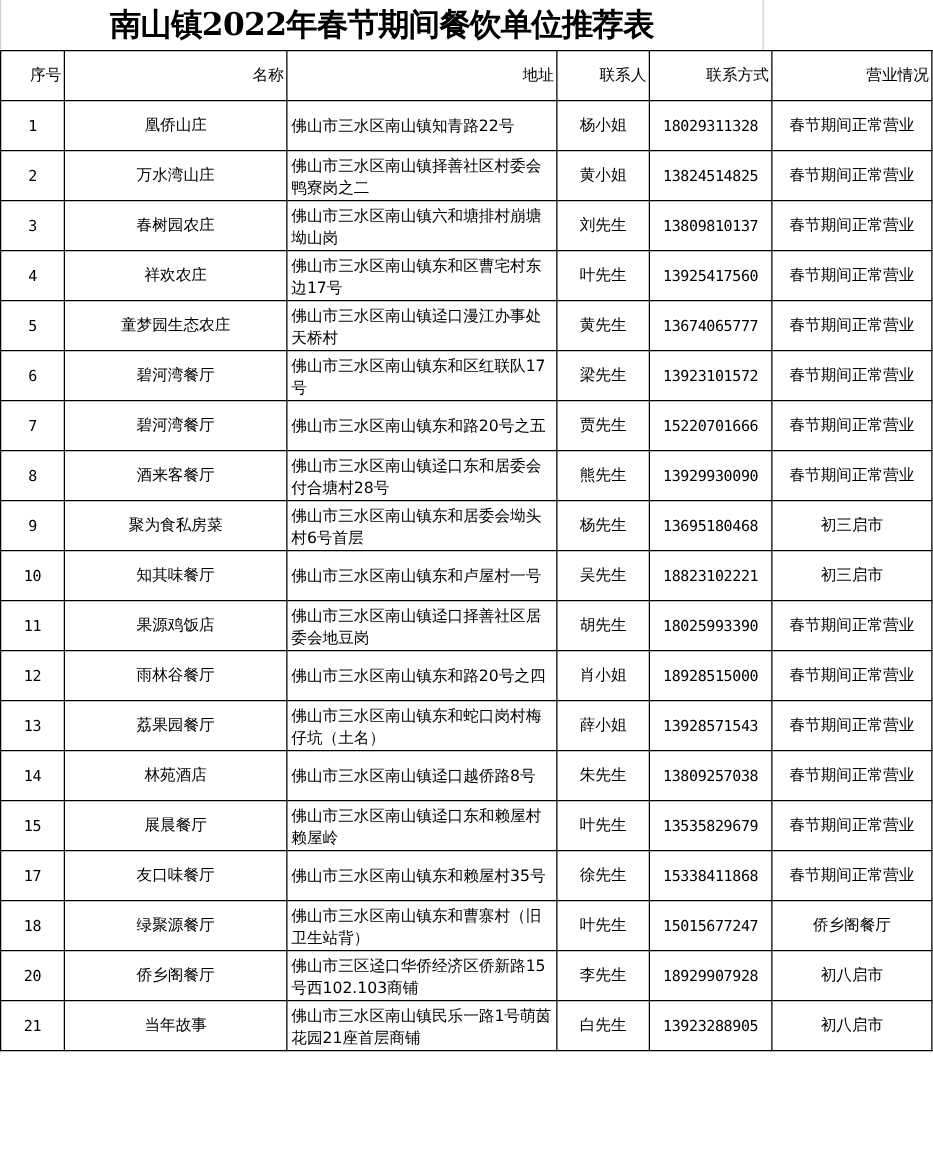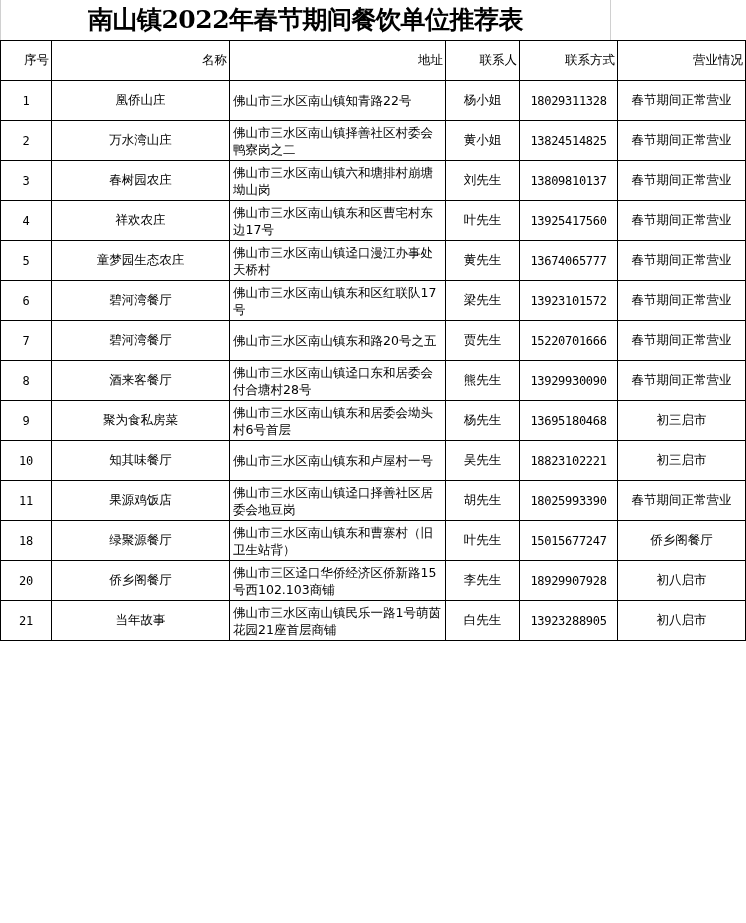--- a/index.html
+++ b/index.html
@@ -142,25 +142,65 @@
 
   <tr class="row">
     <td class="c num">11</td>
     <td class="c">果源鸡饭店</td>
     <td class="addr">佛山市三水区南山镇迳口择善社区居委会地豆岗</td>
     <td class="c">胡先生</td>
     <td class="c num">18025993390</td>
     <td class="c">春节期间正常营业</td>
   </tr>
 
-
-
-
-
-
+  <tr class="row">
+    <td class="c num">12</td>
+    <td class="c">雨林谷餐厅</td>
+    <td class="addr">佛山市三水区南山镇东和路20号之四</td>
+    <td class="c">肖小姐</td>
+    <td class="c num">18928515000</td>
+    <td class="c">春节期间正常营业</td>
+  </tr>
+
+  <tr class="row">
+    <td class="c num">13</td>
+    <td class="c">荔果园餐厅</td>
+    <td class="addr">佛山市三水区南山镇东和蛇口岗村梅仔坑（土名）</td>
+    <td class="c">薛小姐</td>
+    <td class="c num">13928571543</td>
+    <td class="c">春节期间正常营业</td>
+  </tr>
+
+  <tr class="row">
+    <td class="c num">14</td>
+    <td class="c">林苑酒店</td>
+    <td class="addr">佛山市三水区南山镇迳口越侨路8号</td>
+    <td class="c">朱先生</td>
+    <td class="c num">13809257038</td>
+    <td class="c">春节期间正常营业</td>
+  </tr>
+
+  <tr class="row">
+    <td class="c num">15</td>
+    <td class="c">展晨餐厅</td>
+    <td class="addr">佛山市三水区南山镇迳口东和赖屋村赖屋岭</td>
+    <td class="c">叶先生</td>
+    <td class="c num">13535829679</td>
+    <td class="c">春节期间正常营业</td>
+  </tr>
+
+
+  <tr class="row">
+    <td class="c num">17</td>
+    <td class="c">友口味餐厅</td>
+    <td class="addr">佛山市三水区南山镇东和赖屋村35号</td>
+    <td class="c">徐先生</td>
+    <td class="c num">15338411868</td>
+    <td class="c">春节期间正常营业</td>
+  </tr>
 
   <tr class="row">
     <td class="c num">18</td>
     <td class="c">绿聚源餐厅</td>
     <td class="addr">佛山市三水区南山镇东和曹寨村（旧卫生站背）</td>
     <td class="c">叶先生</td>
     <td class="c num">15015677247</td>
     <td class="c">侨乡阁餐厅</td>
   </tr>
 

